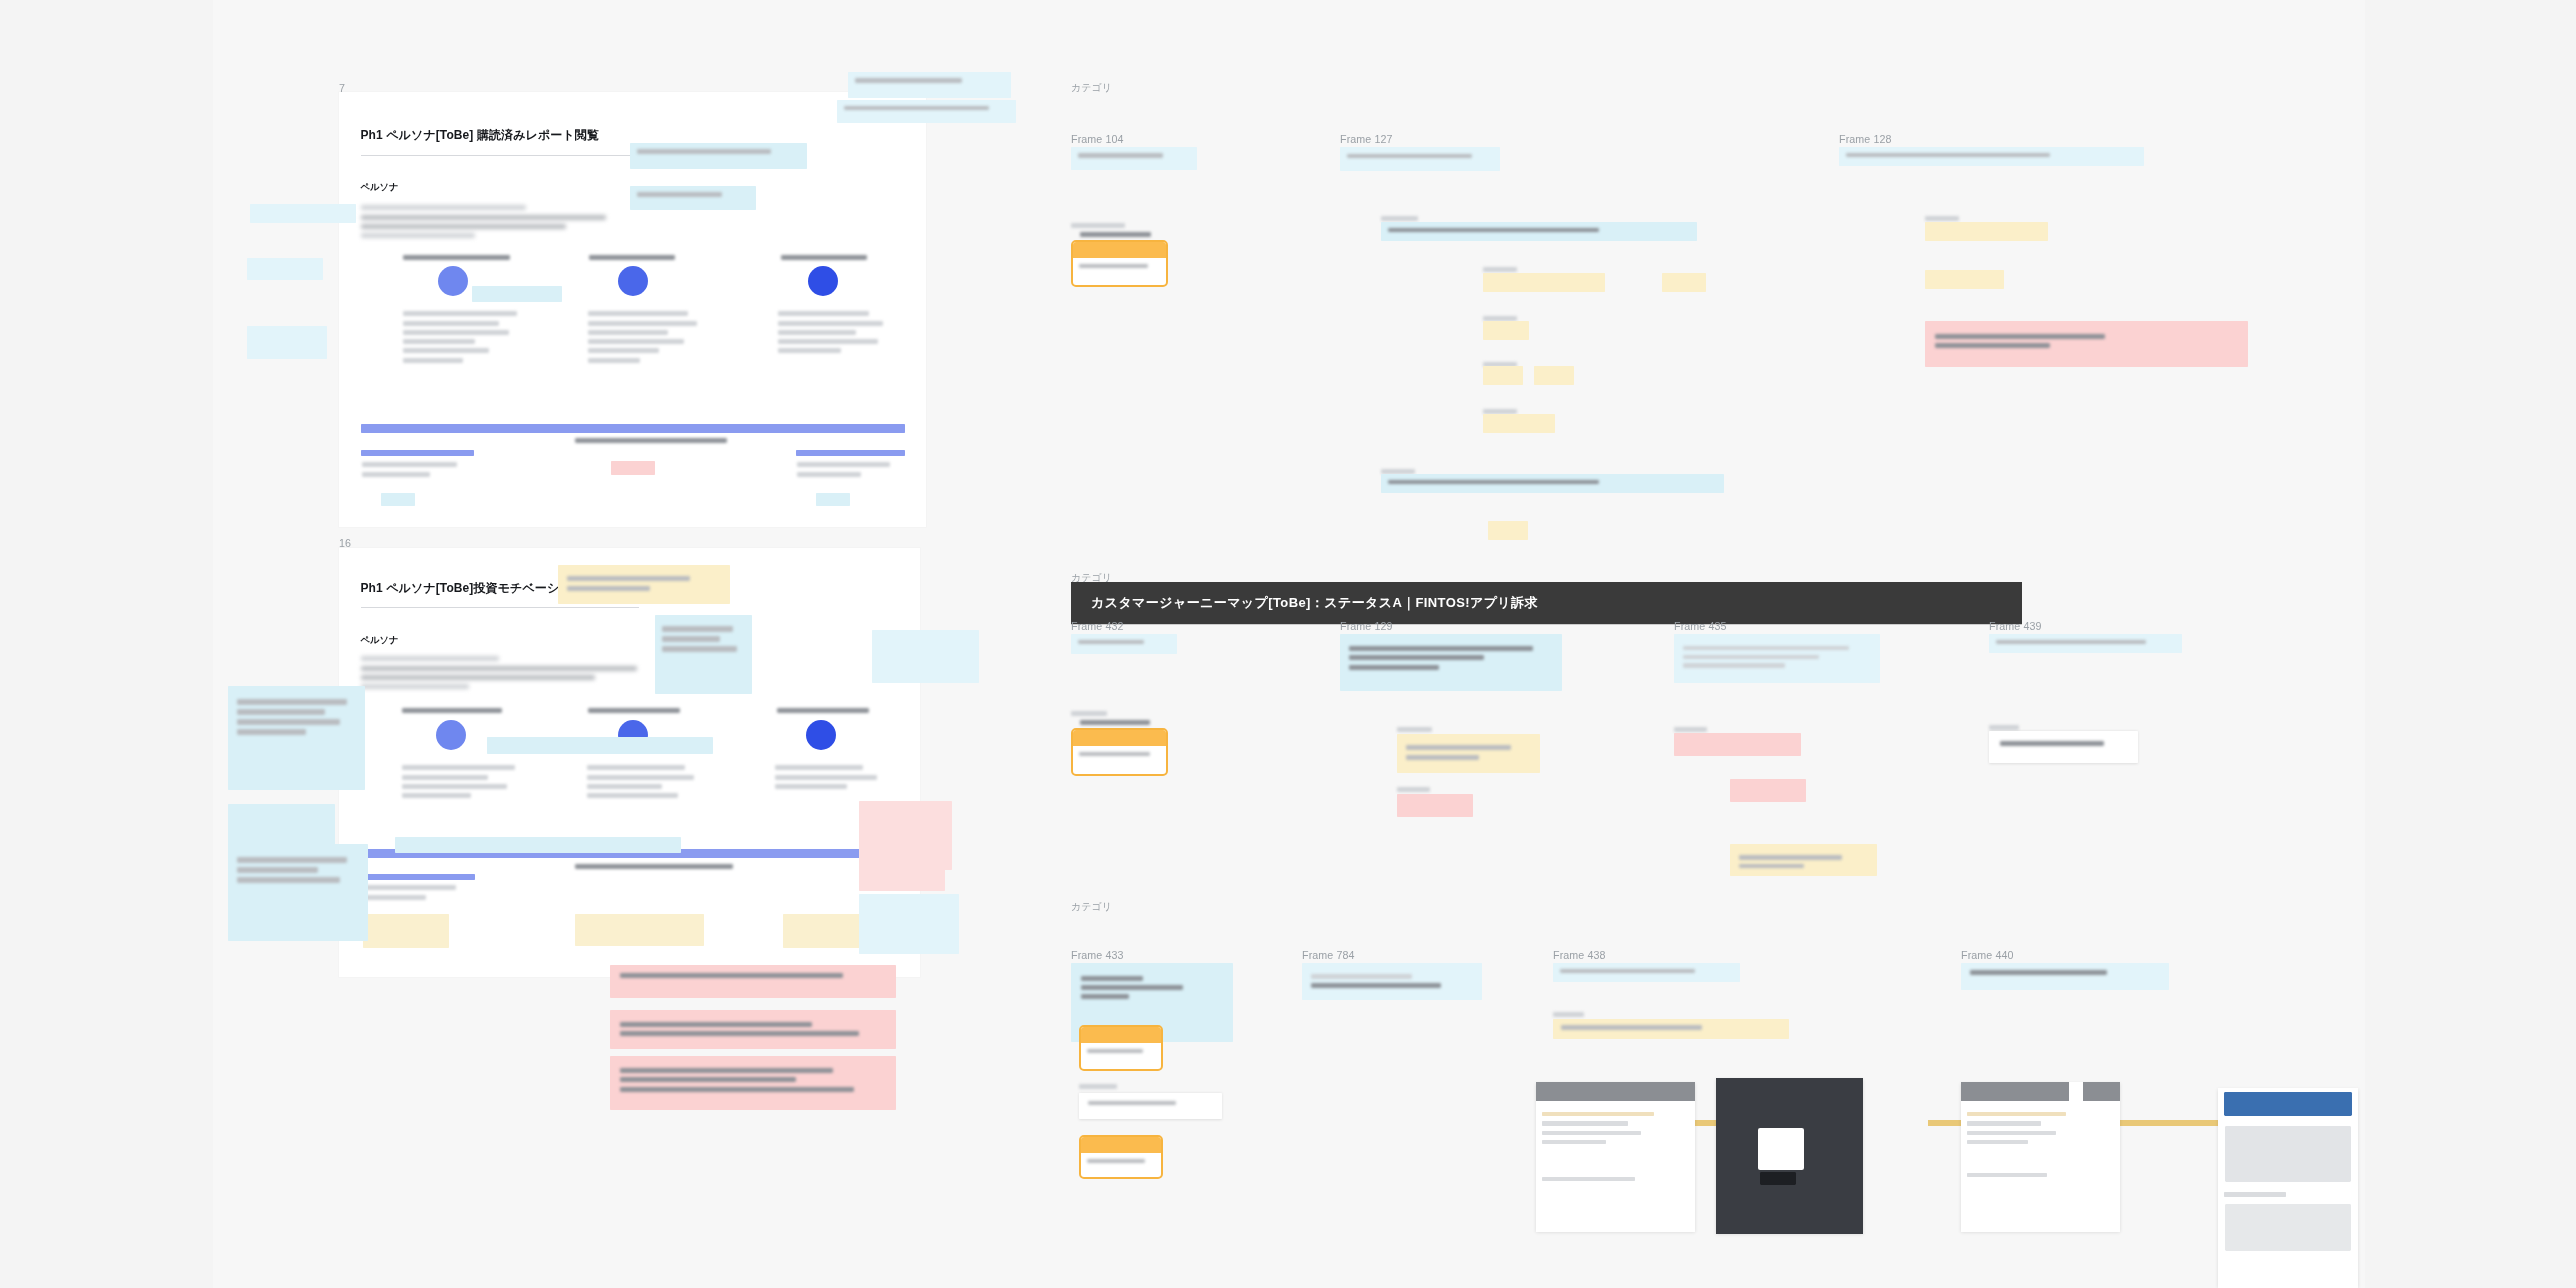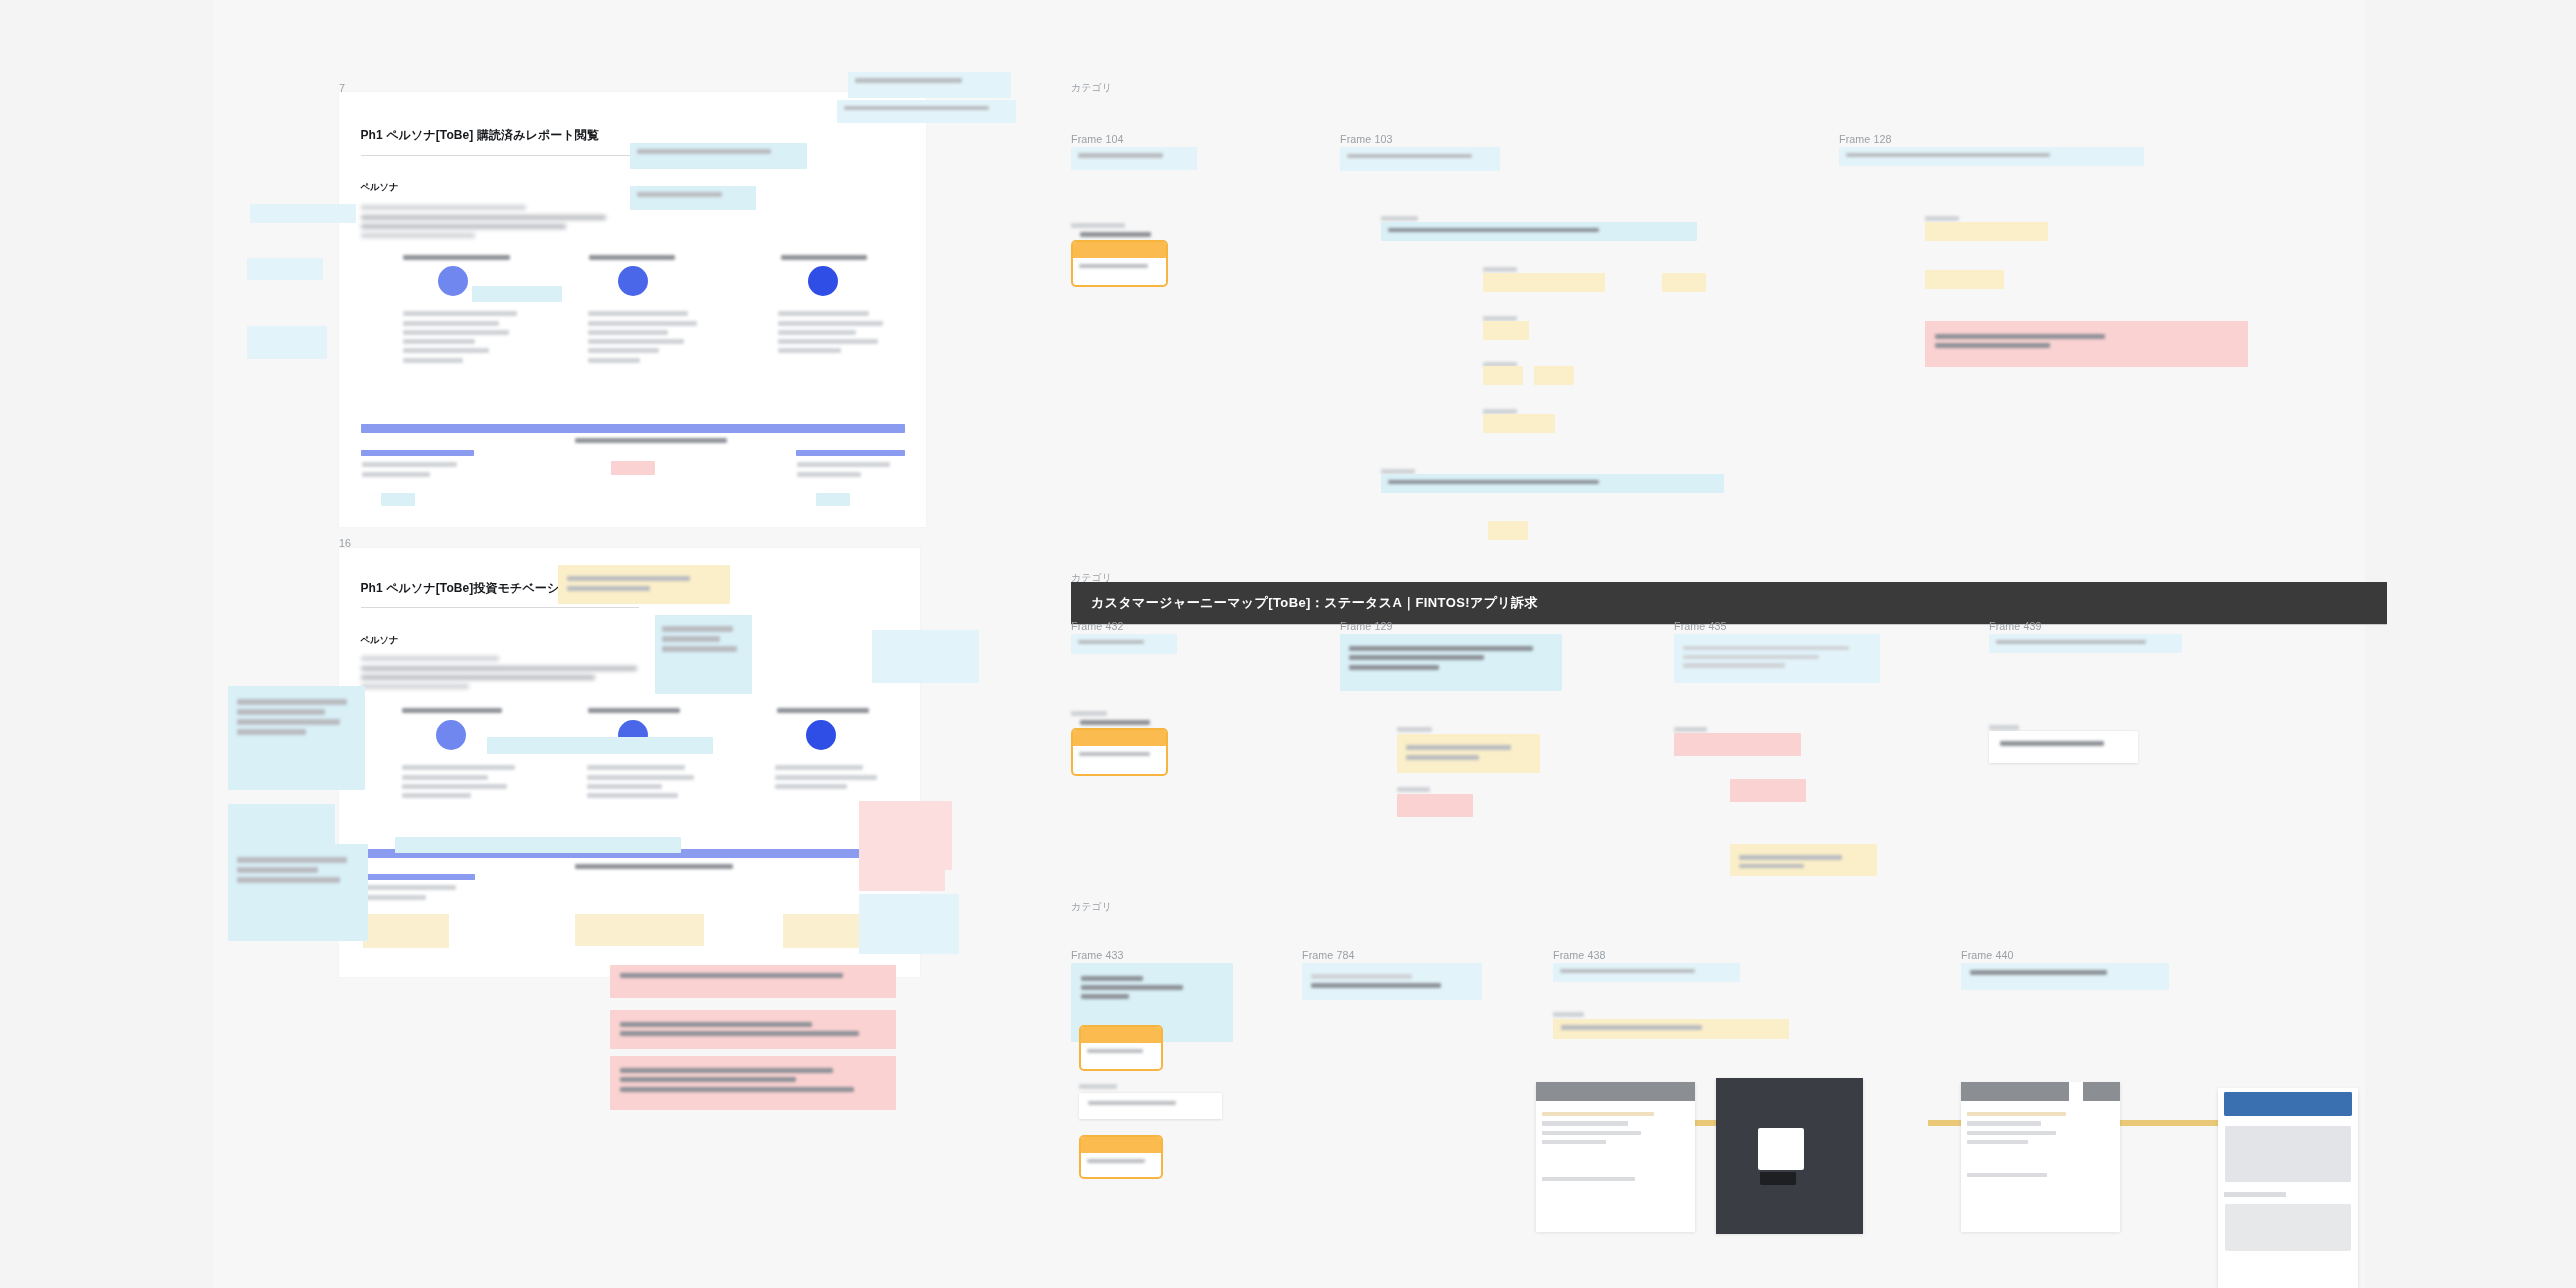--- a/index.html
+++ b/index.html
@@ -296,21 +296,21 @@
     <div class="blur-s" style="padding:7.9px 10px;">
         <div class="ln d" style="width:80%;height:5px;"></div>
         <div class="ln d" style="width:66%;height:5px;"></div>
         <div class="ln d" style="width:88%;height:5px;"></div>
       </div>
   </div>
 
   <div class="cat-label" style="left:1071px;top:81px;">カテゴリ</div>
 
   <div class="frame-num" style="left:1071px;top:133px;">Frame 104</div>
-  <div class="frame-num" style="left:1340px;top:133px;">Frame 103</div>
+  <div class="frame-num" style="left:1340px;top:133px;">Frame 127</div>
   <div class="frame-num" style="left:1839px;top:133px;">Frame 128</div>
 
   <div class="note n-cyan2" style="left:1071px;top:147px;width:126px;height:23px;">
     <div class="blur-s" style="padding:6.4px 7.2px;">
         <div class="ln" style="width:76%;height:4.3px;margin:0;"></div>
       </div>
   </div>
   <div class="mini-label" style="left:1071px;top:220px;">&nbsp;</div>
   <div class="blur-s abs" style="left:1071px;top:219px;width:93px;">
       <div class="ln l" style="width:58%;height:4.3px;"></div>
@@ -377,21 +377,21 @@
   <div class="note n-yellow" style="left:1925px;top:222px;width:123px;height:18.6px;"></div>
   <div class="note n-yellow" style="left:1925px;top:270px;width:79px;height:18.6px;"></div>
   <div class="note n-pink" style="left:1925px;top:321px;width:323px;height:46px;">
     <div class="blur-s" style="padding:8.6px 10px;">
         <div class="ln d" style="width:56%;height:5px;"></div>
         <div class="ln d" style="width:38%;height:5px;"></div>
       </div>
   </div>
 
   <div class="cat-label" style="left:1071px;top:571px;">カテゴリ</div>
-  <div class="banner" style="left:1071px;top:582px;width:1316px;height:42px;">
+  <div class="banner" style="left:1071px;top:582px;width:951px;height:42px;">
     <span>カスタマージャーニーマップ[ToBe]：ステータスA｜FINTOS!アプリ訴求</span>
   </div>
 
   <div class="frame-num" style="left:1071px;top:620px;">Frame 432</div>
   <div class="frame-num" style="left:1340px;top:620px;">Frame 129</div>
   <div class="frame-num" style="left:1674px;top:620px;">Frame 435</div>
   <div class="frame-num" style="left:1989px;top:620px;">Frame 439</div>
 
   <div class="note n-cyan2" style="left:1071px;top:634px;width:106px;height:20px;">
     <div class="blur-s" style="padding:5.7px 7.2px;">

